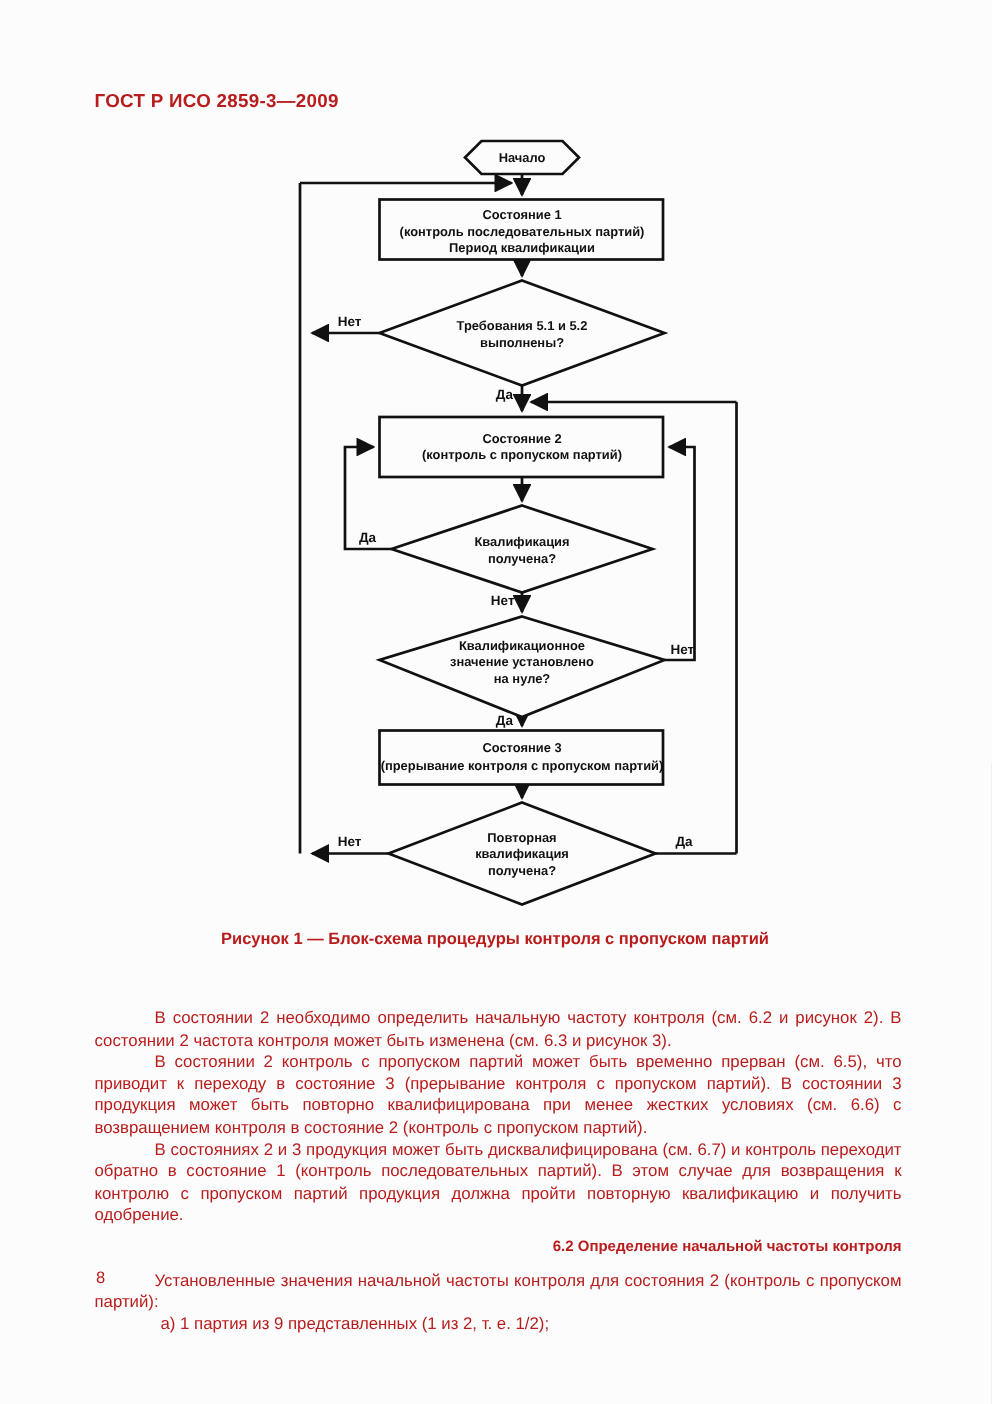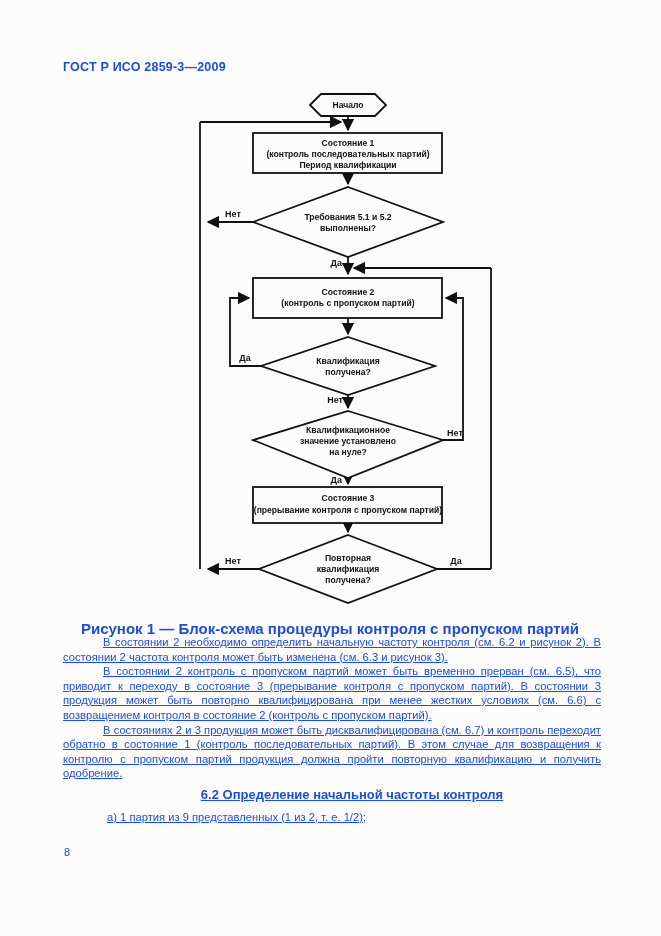--- a/index.html
+++ b/index.html
@@ -1,41 +1,41 @@
 <!DOCTYPE html>
 <html><head>
 <meta charset="utf-8">
 <style>
   html,body{margin:0;padding:0;background:#e8e8e8;}
   .page{
     position:relative;
     width:661px;height:936px;
     background:#fcfcfc;
     font-family:"Liberation Sans", sans-serif;
-    color:#1d4ed8;
+    color:#b91c1c;
     overflow:hidden;
     box-sizing:border-box;
   }
   .doc-header{
     position:absolute;left:63px;top:60px;
     font-size:12.5px;font-weight:bold;letter-spacing:0.2px;
   }
   .flow-svg{position:absolute;left:180px;top:88px;}
   .flow-caption{
     position:absolute;left:80px;top:620px;width:500px;
-    text-align:center;font-size:15px;font-weight:bold;
+    text-align:center;font-size:11px;font-weight:bold;
   }
   .body-text{
-    position:absolute;left:63px;top:635px;width:538px;
-    font-size:11.2px;line-height:14.6px;text-align:justify;text-decoration:underline;
+    position:absolute;left:63px;top:672px;width:538px;
+    font-size:11.2px;line-height:14.6px;text-align:justify;
   }
   .body-text p{margin:0;text-indent:40px;}
   .body-text h3{
-    font-size:13px;font-weight:bold;margin:7px 0 7px 40px;
-    text-align:center;
+    font-size:10px;font-weight:bold;margin:7px 0 7px 40px;
+    text-align:right;
   }
   .body-text .li{text-indent:44px;}
   .page-number{
     position:absolute;left:64px;top:846px;font-size:11px;
   }
   
   .fc-shape{fill:#fcfcfc;stroke:#111;stroke-width:1.8px;}
   .fc-line{fill:none;stroke:#111;stroke-width:1.8px;}
   .fc-text{font-family:"Liberation Sans",sans-serif;font-size:8.6px;font-weight:bold;fill:#111;text-anchor:middle;}
   .fc-label{font-family:"Liberation Sans",sans-serif;font-size:9px;font-weight:bold;fill:#111;}
@@ -115,18 +115,19 @@
     <text class="fc-label" x="456" y="564" text-anchor="middle">Да</text>
   </svg>
 
   <div class="flow-caption">Рисунок 1 — Блок-схема процедуры контроля с пропуском партий</div>
 
   <div class="body-text">
     <p>В состоянии 2 необходимо определить начальную частоту контроля (см. 6.2 и рисунок 2). В состоянии 2 частота контроля может быть изменена (см. 6.3 и рисунок 3).</p>
     <p>В состоянии 2 контроль с пропуском партий может быть временно прерван (см. 6.5), что приводит к переходу в состояние 3 (прерывание контроля с пропуском партий). В состоянии 3 продукция может быть повторно квалифицирована при менее жестких условиях (см. 6.6) с возвращением контроля в состояние 2 (контроль с пропуском партий).</p>
     <p>В состояниях 2 и 3 продукция может быть дисквалифицирована (см. 6.7) и контроль переходит обратно в состояние 1 (контроль последовательных партий). В этом случае для возвращения к контролю с пропуском партий продукция должна пройти повторную квалификацию и получить одобрение.</p>
     <h3>6.2 Определение начальной частоты контроля</h3>
+    <p>Установленные значения начальной частоты контроля для состояния 2 (контроль с пропуском партий):</p>
     <p class="li">а)  1 партия из 9 представленных (1 из 2, т. е. 1/2);</p>
   </div>
 
   <div class="page-number">8</div>
 
 </div>
 
 </body></html>

